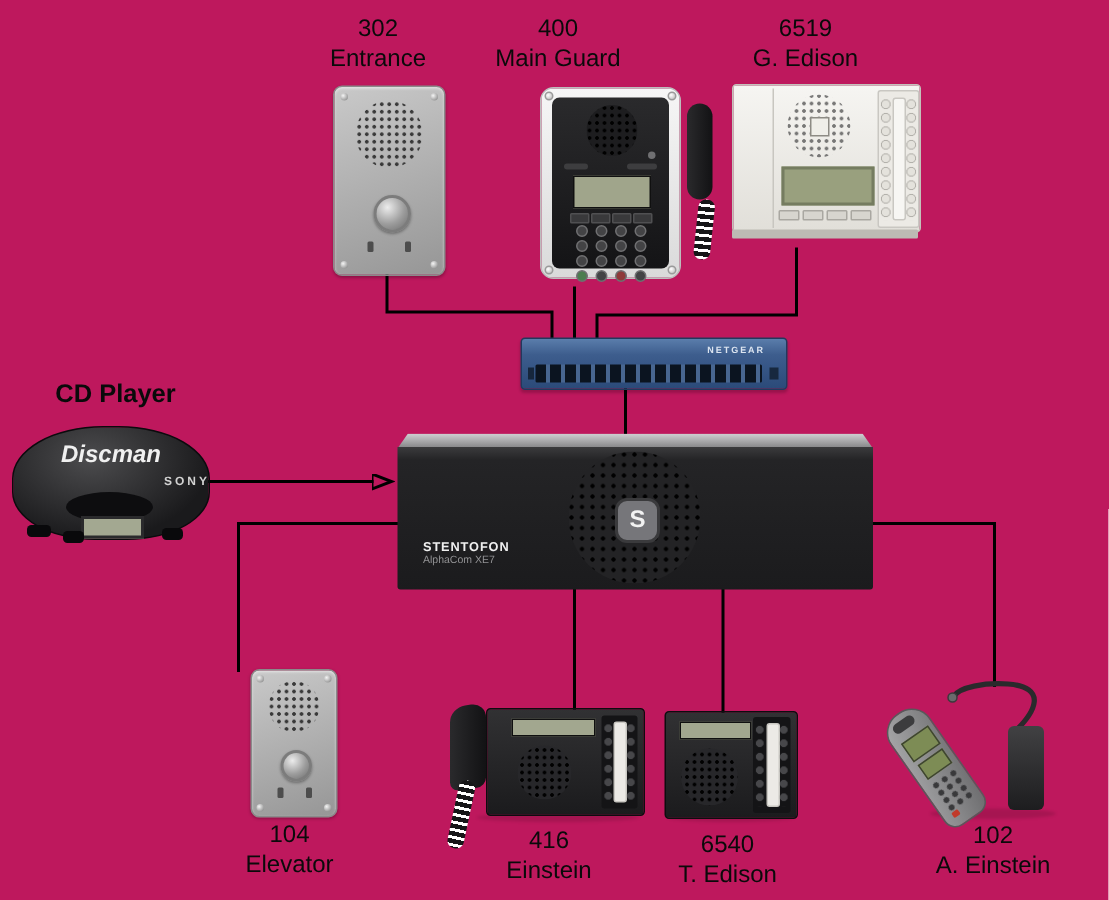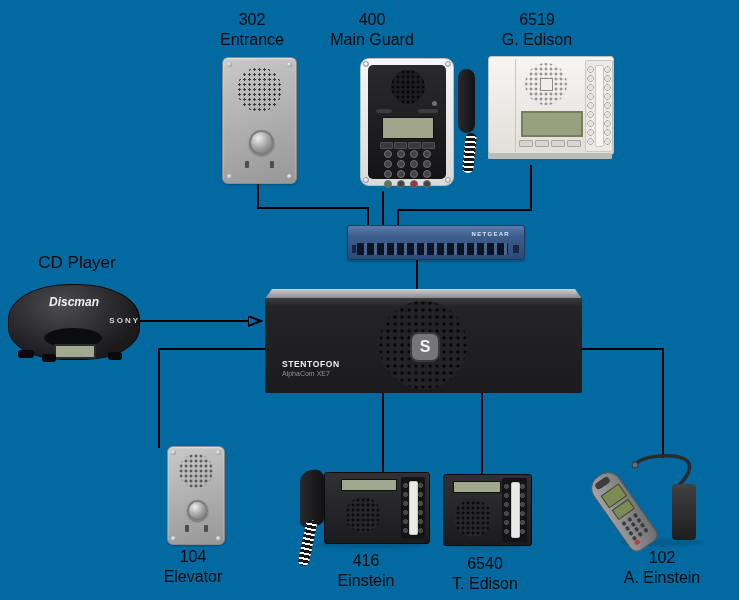--- a/index.html
+++ b/index.html
@@ -1,25 +1,25 @@
 <!DOCTYPE html>
 <html><head>
 <meta charset="utf-8">
 <style>
   html,body { margin:0; padding:0; background:#fff; }
-  .stage { position:relative; width:739px; height:600px; background:#0369a1;
+  .stage { position:relative; width:739px; height:600px; background:#be185d;
            font-family:"Liberation Sans", sans-serif; overflow:hidden; }
 
   
   svg.wires { position:absolute; left:0; top:0; z-index:1; }
   svg.wires path { stroke:#000; stroke-width:2; fill:none; }
 
   
   .lbl { position:absolute; z-index:3; text-align:center; font-size:16px; line-height:20px; color:#0a0a0a; }
-  .lbl-big { font-size:17px; }
+  .lbl-big { font-size:17px;font-weight:bold; }
 
   
   .device { position:absolute; z-index:2; }
 
   
   .steel { background:linear-gradient(160deg,#c9c9c9 0%,#adadad 55%,#969696 100%);
            border:1px solid #8a8a8a; border-radius:6px;
            box-shadow:inset 0 1px 2px rgba(255,255,255,.55), 0 1px 2px rgba(0,0,0,.25); }
   .screw { position:absolute; width:5px; height:5px; border-radius:50%;
            background:radial-gradient(circle at 35% 35%, #f4f4f4, #787878); }
@@ -89,21 +89,21 @@
                    border:2px solid #3a3a3c; color:#f2f2f2; font-weight:bold; font-size:16px;
                    line-height:26px; text-align:center; }
   .brand1 { font-size:8.5px; font-weight:bold; letter-spacing:.6px; color:#efefef; }
   .brand2 { font-size:7px; color:#929294; margin-top:1px; }
 
   
   .discman-body { position:absolute; left:0; right:0; top:0; bottom:6px;
                   background:radial-gradient(ellipse at 40% 28%, #4c4c4e, #1a1a1c 72%);
                   border:1px solid #0b0b0d; border-radius:46% 46% 42% 42%; }
   .discman-logo { position:absolute; left:0; right:0; top:11px; text-align:center;
-                  font-size:12px; font-weight:bold; font-style:italic; color:#f0f0f0; }
+                  font-size:16px; font-weight:bold; font-style:italic; color:#f0f0f0; }
   .sony-logo { position:absolute; left:0; right:0; top:32px; text-align:right;
                font-size:8px; font-weight:bold; letter-spacing:2px; color:#d2d2d2; }
   .discman-lid { position:absolute; left:36px; top:44px; width:58px; height:20px;
                  background:#0d0d0f; border-radius:50%; }
   .discman-lcd { position:absolute; left:46px; top:60px; width:38px; height:11px;
                  background:#a3a891; border:2px solid #2a2a2c; }
   .nub { position:absolute; height:8px; background:#09090b; border-radius:3px; }
 
   
   .blackbody { position:absolute; background:linear-gradient(180deg,#313133,#1b1b1d);

